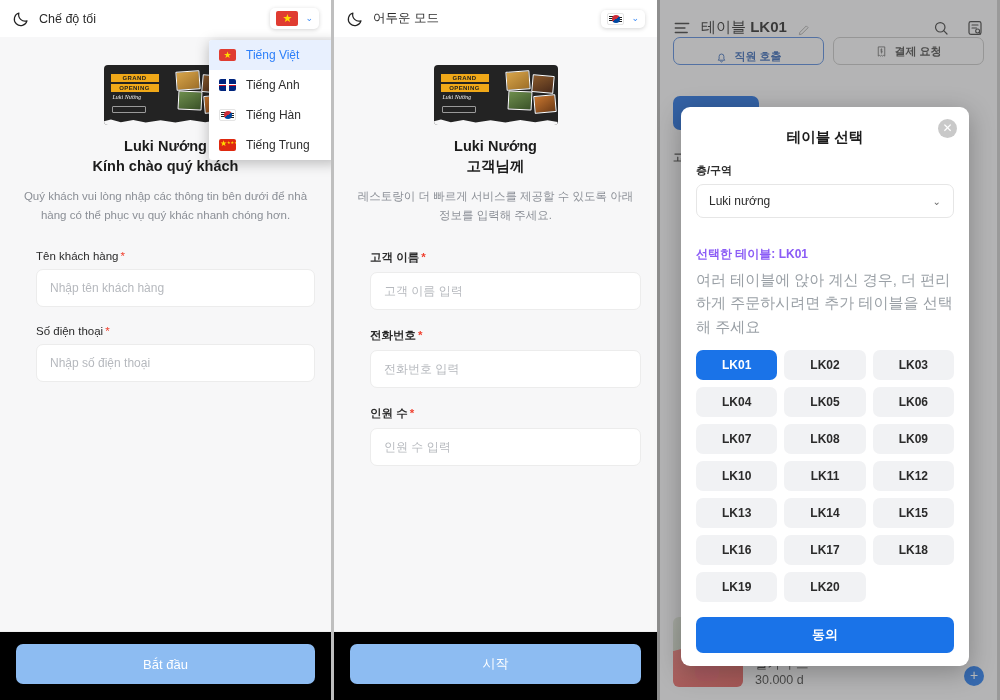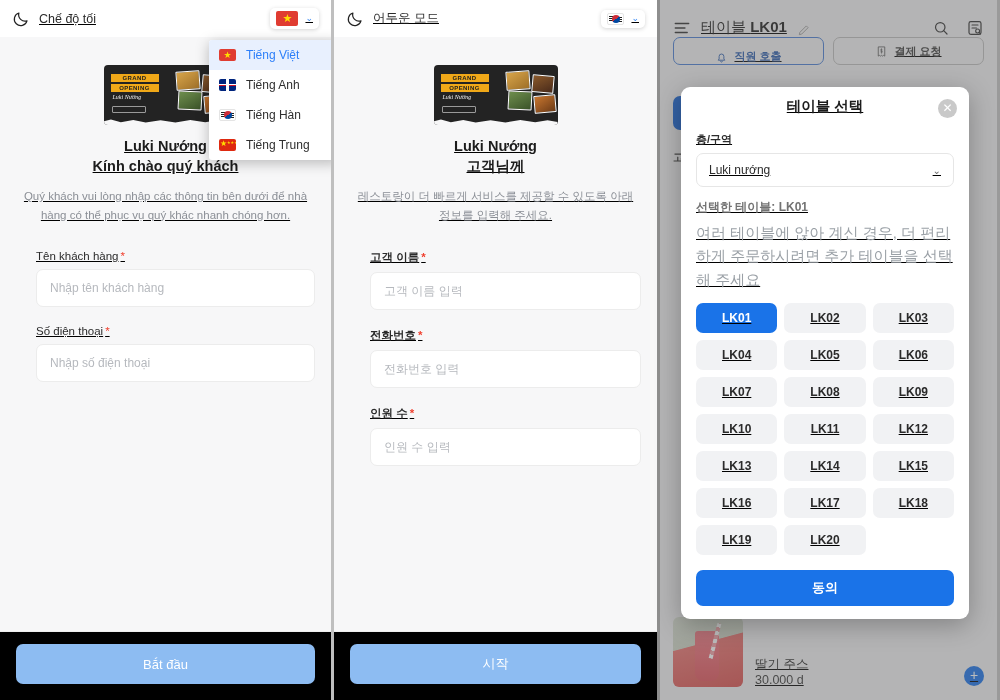--- a/index.html
+++ b/index.html
@@ -11,21 +11,20 @@
   }
   .stage { position: relative; width: 1000px; height: 700px; display: flex; }
 
   
   .panel {
     position: relative;
     background: #f7f7f8;
     display: flex; flex-direction: column;
     height: 700px;
     overflow: hidden;
-    text-decoration: underline;
   }
   .panel-left  { width: 334px; border-right: 3px solid #bfbfbf; }
   .panel-mid   { width: 326px; border-right: 3px solid #8e8e8e; justify-content: flex-end; }
   .panel-right { width: 337px; background: #f2f2f3; }
 
   
   .topbar {
     height: 37px; flex: 0 0 37px;
     background: #ffffff;
     display: flex; align-items: center;
@@ -214,41 +213,40 @@
   .p-price { margin-top: auto; font-size: 12.5px; color: #3a3a3a; }
   .p-add {
     width: 20px; height: 20px; border-radius: 50%; background: #1a73e8;
     color: #fff; font-size: 14px; line-height: 19px; text-align: center;
     align-self: flex-end; margin-bottom: 1px;
   }
 
   
   .scrim { position: absolute; inset: 0; background: rgba(95,95,95,.42); z-index: 20; }
   .modal {
-    position: absolute; left: 681px; top: 87px; width: 288px;
+    position: absolute; left: 681px; top: 107px; width: 288px;
     background: #ffffff; border-radius: 9px; z-index: 30;
     box-shadow: 0 6px 26px rgba(0,0,0,.28);
-    padding: 10px 15px 13px;
-    text-decoration: underline;
+    padding: 21px 15px 13px;
   }
   .m-title { text-align: center; font-size: 14.5px; font-weight: bold; color: #1c1c1c; }
   .m-close {
     position: absolute; right: 12px; top: 12px;
     width: 19px; height: 19px; border-radius: 50%; background: #c9c9c9;
     color: #fff; font-size: 12px; line-height: 19px; text-align: center;
     cursor: pointer;
   }
   .m-label { font-size: 11px; color: #2d2d2d; font-weight: bold; margin: 16px 0 6px; }
   .m-select {
     width: 100%; height: 34px; border: 1px solid #e6e6e6; border-radius: 7px;
     background: #fff; display: flex; align-items: center; padding: 0 12px;
     font-size: 12px; color: #2b2b2b; cursor: pointer;
   }
   .m-select .chev2 { margin-left: auto; color: #6a6a6a; font-size: 10px; }
-  .m-selected { margin-top: 12px; font-size: 12px; font-weight: bold; color: #737373; }
+  .m-selected { margin-top: 28px; font-size: 12px; font-weight: bold; color: #8b5cf6; }
   .m-hint { margin-top: 5px; font-size: 15px; color: #9aa0a6; line-height: 1.55; }
   .m-grid {
     margin-top: 12px; display: grid; grid-template-columns: repeat(3, 1fr);
     gap: 7px;
   }
   .m-cell {
     height: 30px; border-radius: 7px; background: #f1f2f4;
     display: flex; align-items: center; justify-content: center;
     font-size: 12px; font-weight: bold; color: #2b2b2b; cursor: pointer;
   }

